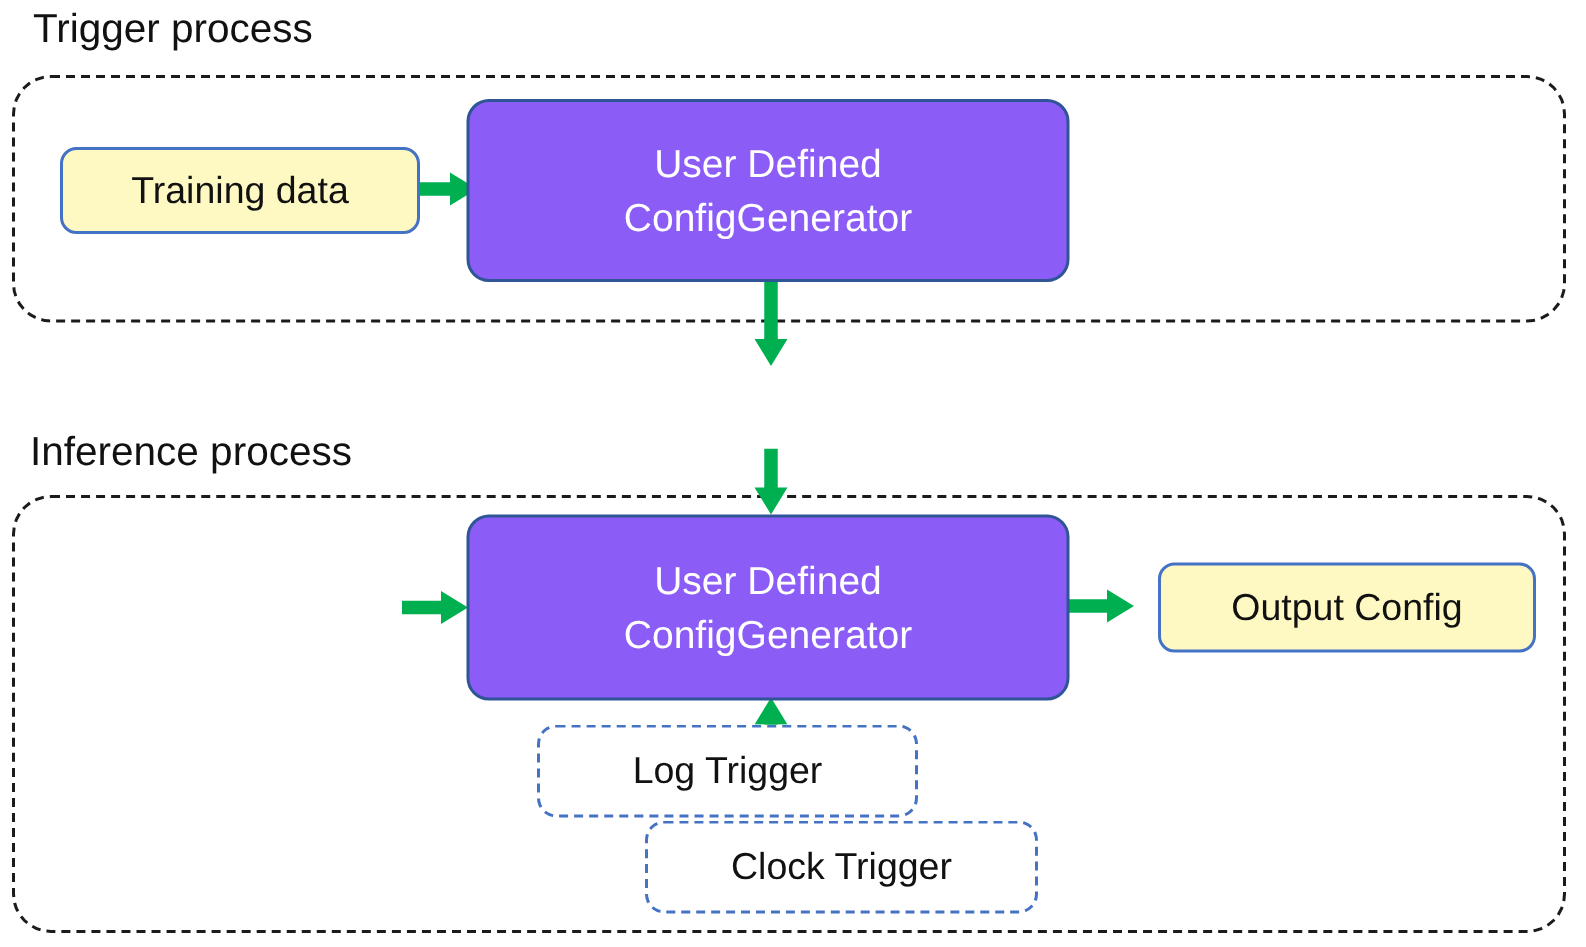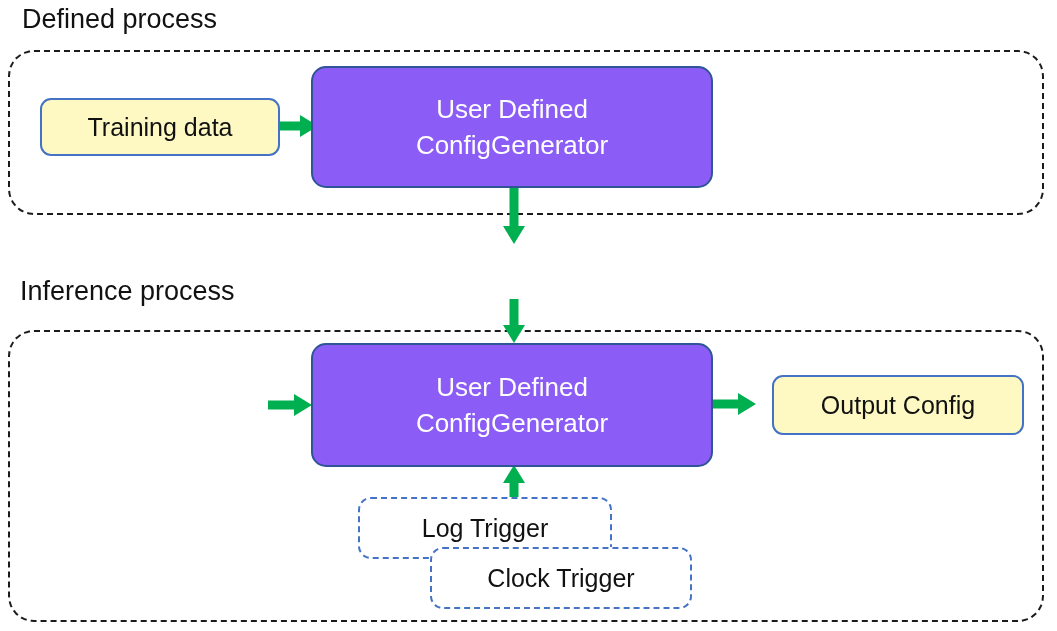--- a/index.html
+++ b/index.html
@@ -12,21 +12,21 @@
     color: #111111;
     overflow: hidden;
   }
   .section-label {
     position: absolute;
     font-size: 27px;
     color: #111111;
     white-space: nowrap;
   }
   #training-label  { left: 22px; top: 4px; }
-  #inference-label { left: 20px; top: 276px; }
+  #inference-label { left: 20px; top: 286px; }
 
   .process-container {
     position: absolute;
     border: 2px dashed #1b1b1b;
     border-radius: 26px;
     background: transparent;
   }
   #training-container  { left: 8px; top: 50px;  width: 1032px; height: 161px; }
   #inference-container { left: 8px; top: 330px; width: 1032px; height: 288px; }
 
@@ -71,37 +71,37 @@
     background: #ffffff;
     border: 2px dashed #4472C4;
     border-radius: 13px;
     display: flex;
     align-items: center;
     justify-content: center;
     font-size: 25px;
     color: #111111;
     white-space: nowrap;
   }
-  #log-trigger-box   { left: 358px; top: 497px; width: 250px; height: 58px; z-index: 3; }
+  #log-trigger-box   { left: 358px; top: 483px; width: 250px; height: 58px; z-index: 3; }
   #clock-trigger-box { left: 430px; top: 547px; width: 258px; height: 58px; z-index: 4; }
 
   .arrow { position: absolute; z-index: 1; }
   #arrow-training-data  { left: 274px; top: 113px; }
   #arrow-gen-checkpoint { left: 502px; top: 186px; }
   #arrow-checkpoint-gen { left: 502px; top: 299px; }
   #arrow-current-status { left: 268px; top: 392px; }
   #arrow-gen-output     { left: 711px; top: 391px; }
   #arrow-trigger-gen    { left: 502px; top: 465px; }
 </style>
 </head>
 <body>
 
 <div class="canvas">
 
-  <div class="section-label" id="training-label">Defined process</div>
+  <div class="section-label" id="training-label">Trigger process</div>
   <div class="section-label" id="inference-label">Inference process</div>
 
   <div class="process-container" id="training-container"></div>
   <div class="process-container" id="inference-container"></div>
 
   <div class="white-box" id="training-data-box">Training data</div>
 
   <div class="blue-box" id="generator-training">
     <span>User Defined</span>
     <span>ConfigGenerator</span>

